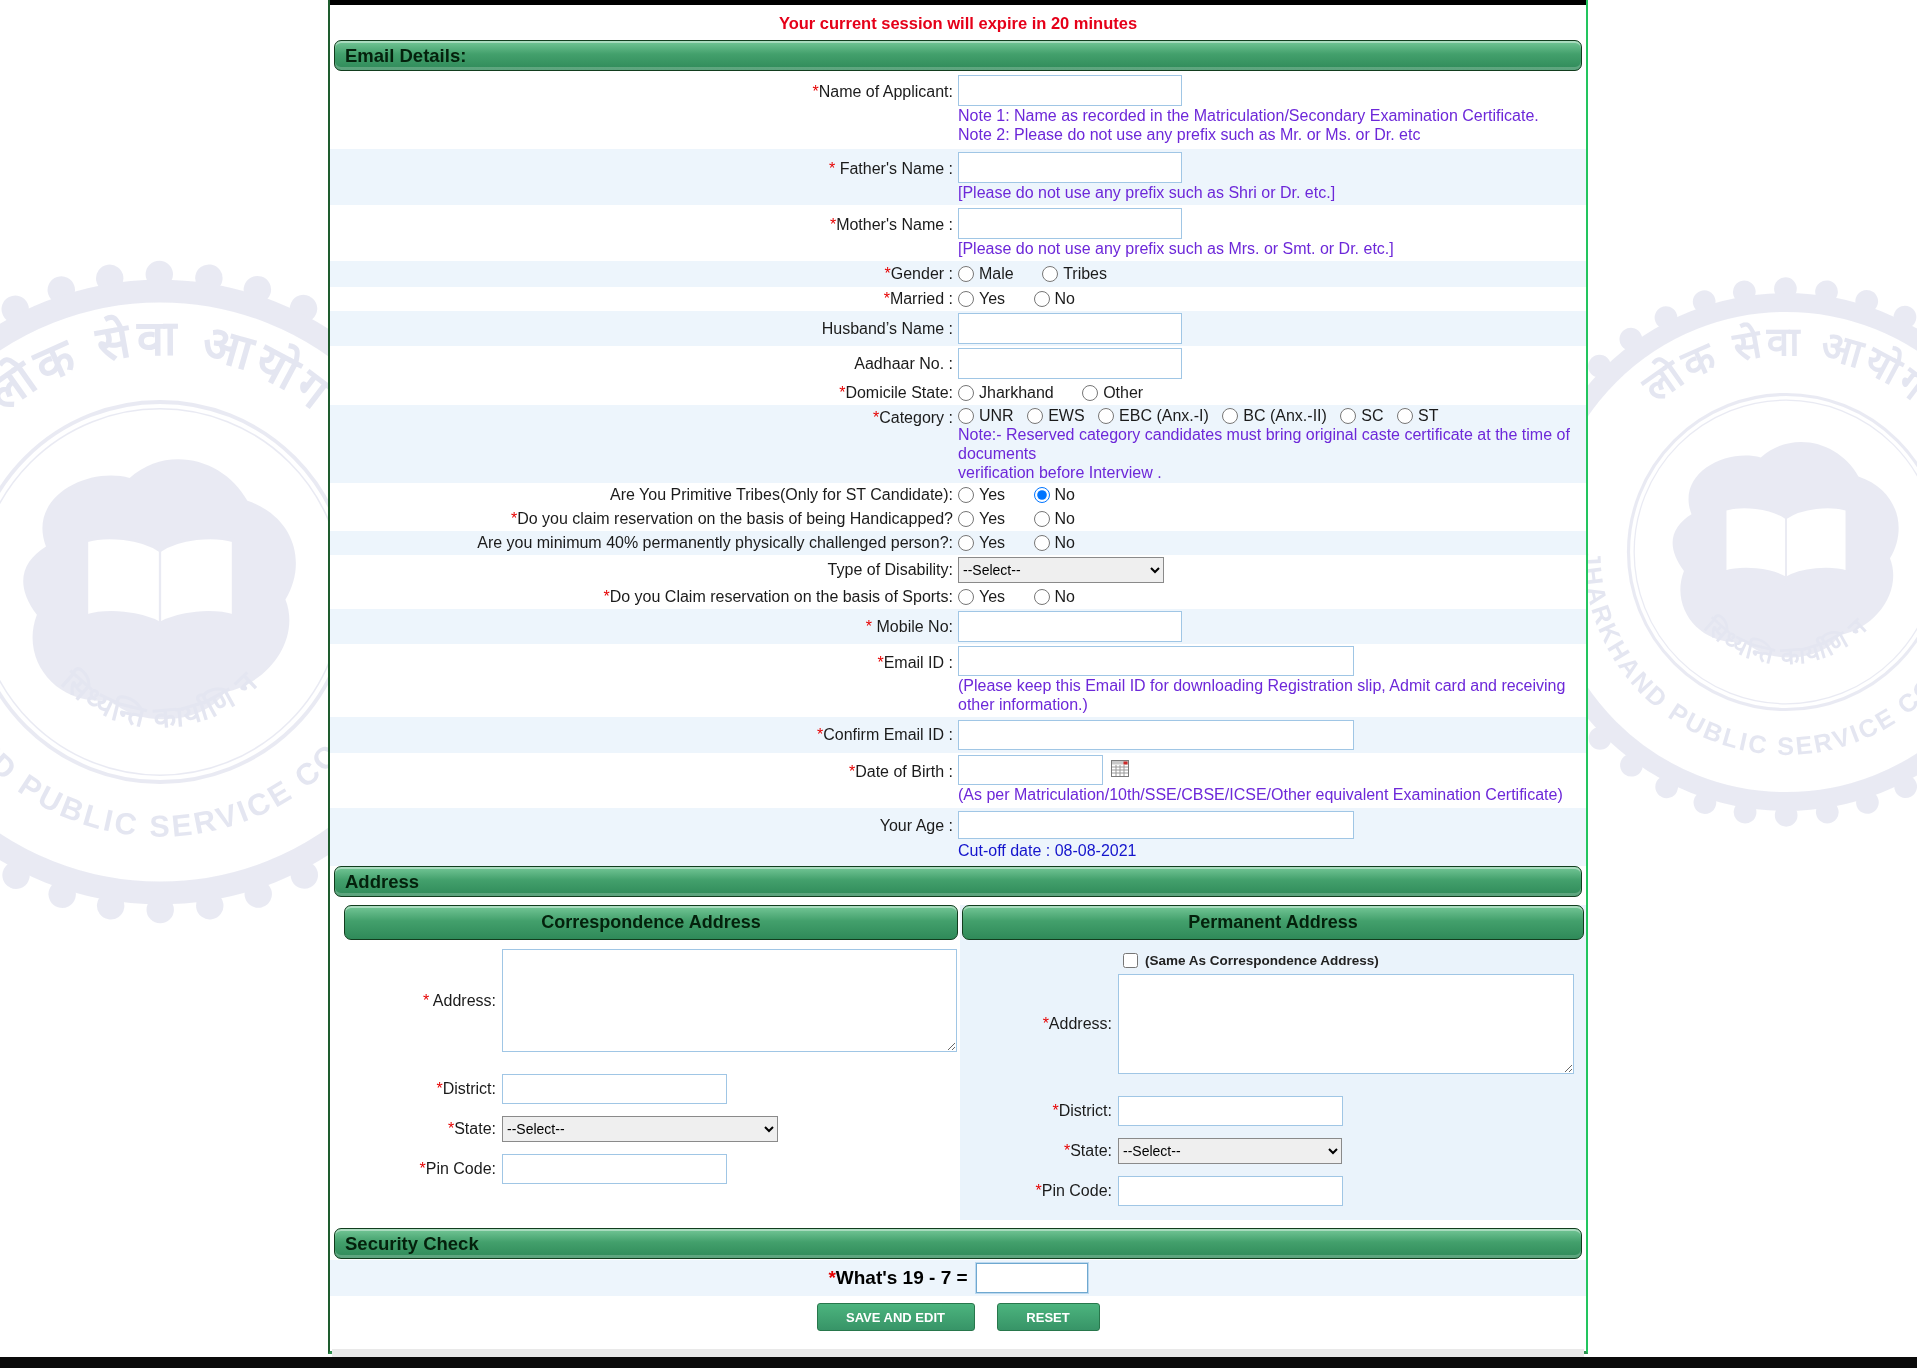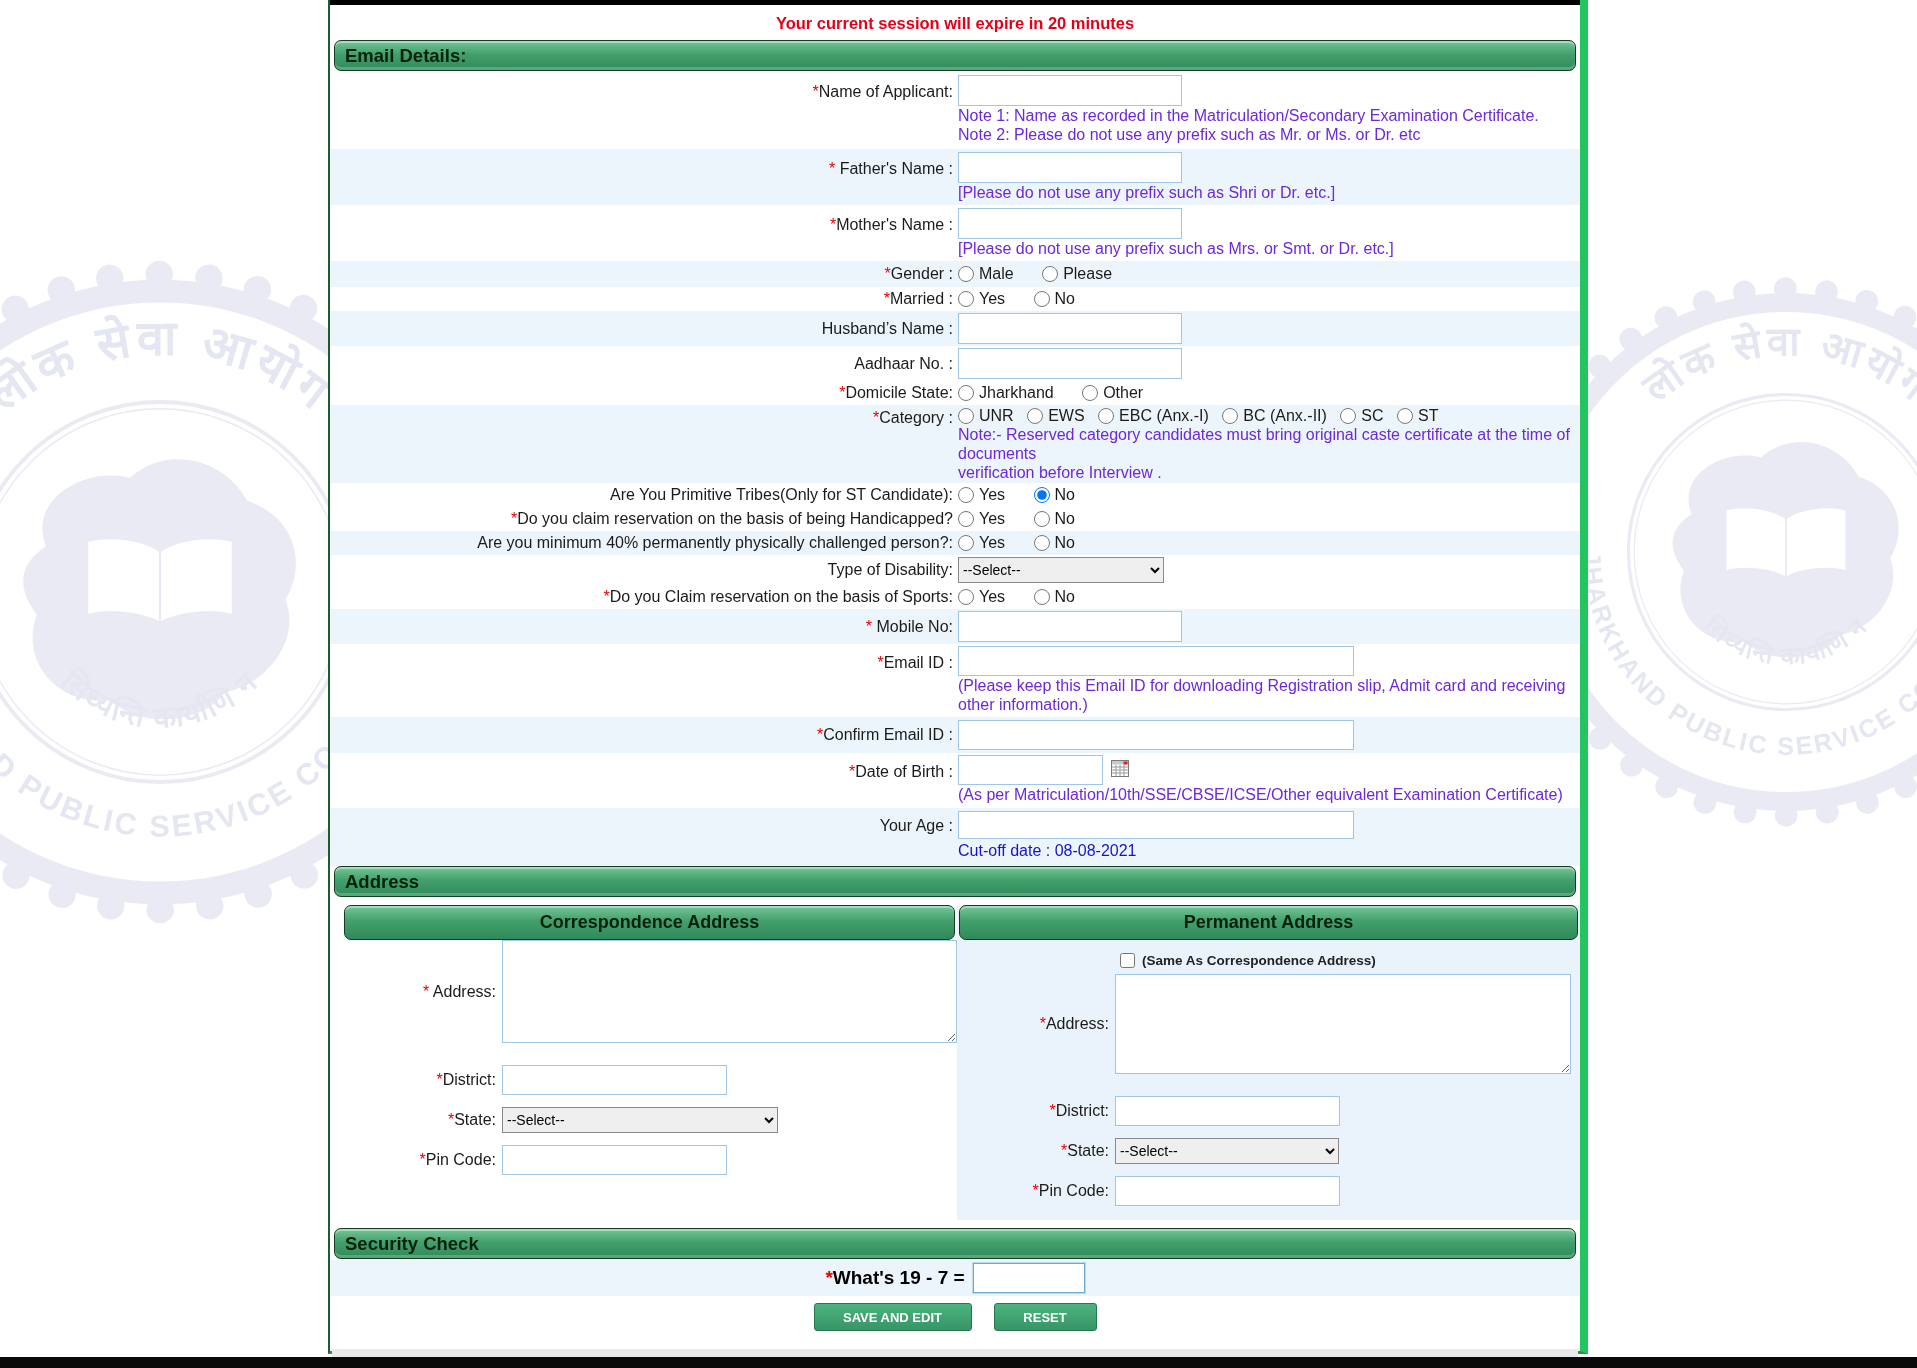--- a/index.html
+++ b/index.html
@@ -1,21 +1,21 @@
 <!DOCTYPE html>
 <html><head>
 <meta charset="utf-8">
 <style>
   html,body{margin:0;padding:0;}
   body{width:1917px;height:1368px;position:relative;overflow:hidden;background:#fff;
        font-family:"Liberation Sans",sans-serif;color:#1b1b1b;}
   .wm{position:absolute;left:0;top:0;width:1917px;height:1368px;pointer-events:none;}
   
   #content{position:absolute;left:328px;top:0;width:1260px;height:1354px;background:#fff;
-           border-left:2px solid #1e5c2e;border-right:8px solid #22c55e;border-bottom:3px solid #2f8f4f;
+           border-left:2px solid #1e5c2e;border-right:2px solid #22c55e;border-bottom:3px solid #2f8f4f;
            box-sizing:border-box;}
   .topbar{height:5px;background:#000;}
   .session{text-align:center;color:#e50019;font-weight:bold;font-size:16.5px;padding:9px 0 7px;}
   .bar{margin:0 4px;height:31px;background:linear-gradient(#74c797,#43a06c 45%,#2f8a59);
        border:1px solid #123d1e;border-radius:7px;display:flex;align-items:center;
        box-shadow:inset 0 2px 0 rgba(255,255,255,.4),inset 0 -3px 0 rgba(255,255,255,.22);
        font-weight:bold;font-size:18.5px;color:#04210c;padding-left:10px;box-sizing:border-box;}
   
   .frow{display:flex;align-items:center;padding:2px 0;}
   .frow .lbl{width:628px;text-align:right;padding-right:5px;box-sizing:border-box;font-size:16px;}
@@ -61,21 +61,21 @@
   .a-row.center .a-lbl{padding-top:0;}
   .acol.right .a-lbl{width:158px;}
   .ta{border:1px solid #a0c6e5;width:455px;height:103px;resize:both;font-size:14px;box-sizing:border-box;}
   .acol.right .ta{width:456px;height:100px;}
   .ainp{border:1px solid #a0c6e5;height:30px;width:225px;box-sizing:border-box;font-size:15px;padding:2px 4px;}
   .asel{height:26px;width:276px;font-size:14px;border:1px solid #8a8a8a;}
   .acol.right .asel{width:224px;}
   .sameas{padding:13px 0 0 163px;display:flex;align-items:center;}
   .sameas input{width:15px;height:15px;margin:0 7px 0 0;}
   .sameas span{font-weight:bold;font-size:13.5px;color:#222;}
-  .corr-first{margin-top:0;}
+  .corr-first{margin-top:9px;}
   .dgap{margin-top:22px;}
   .sgap{margin-top:12px;}
   
   .secrow{background:#edf5fc;height:36px;display:flex;align-items:center;justify-content:center;margin-top:1px;}
   .secrow .q{font-weight:bold;font-size:19px;color:#000;}
   .secrow input{border:1px solid #6fa8d0;outline:1px solid #bcd9ef;height:30px;width:112px;margin-left:8px;box-sizing:border-box;font-size:16px;padding:2px 4px;}
   .btnrow{display:flex;justify-content:center;gap:22px;margin-top:7px;}
   .btn{border:1px solid #28774c;border-radius:3px;background:linear-gradient(#4cb47e,#379467);
        color:#fff;font-weight:bold;font-size:13px;height:28px;cursor:pointer;font-family:"Liberation Sans",sans-serif;}
   .btn.save{width:158px;}
@@ -147,21 +147,21 @@
     <div class="fld">
       <input class="inp" type="text" style="">
       <div class="note">[Please do not use any prefix such as Mrs. or Smt. or Dr. etc.]</div>
     </div>
   </div>
 
   <div class="frow rgender r-blue">
     <div class="lbl"><span class="req">*</span><span>Gender :</span></div>
     <div class="fld">
       <label class="opt"><input type="radio" name="gender" style=""><span>Male</span></label>
-      <label class="opt"><input type="radio" name="gender" style=""><span>Please</span></label>
+      <label class="opt"><input type="radio" name="gender" style=""><span>Tribes</span></label>
     </div>
   </div>
 
   <div class="frow rmarried">
     <div class="lbl"><span class="req">*</span><span>Married :</span></div>
     <div class="fld">
       <label class="opt"><input type="radio" name="married" style=""><span>Yes</span></label>
       <label class="opt"><input type="radio" name="married" style=""><span>No</span></label>
     </div>
   </div>

